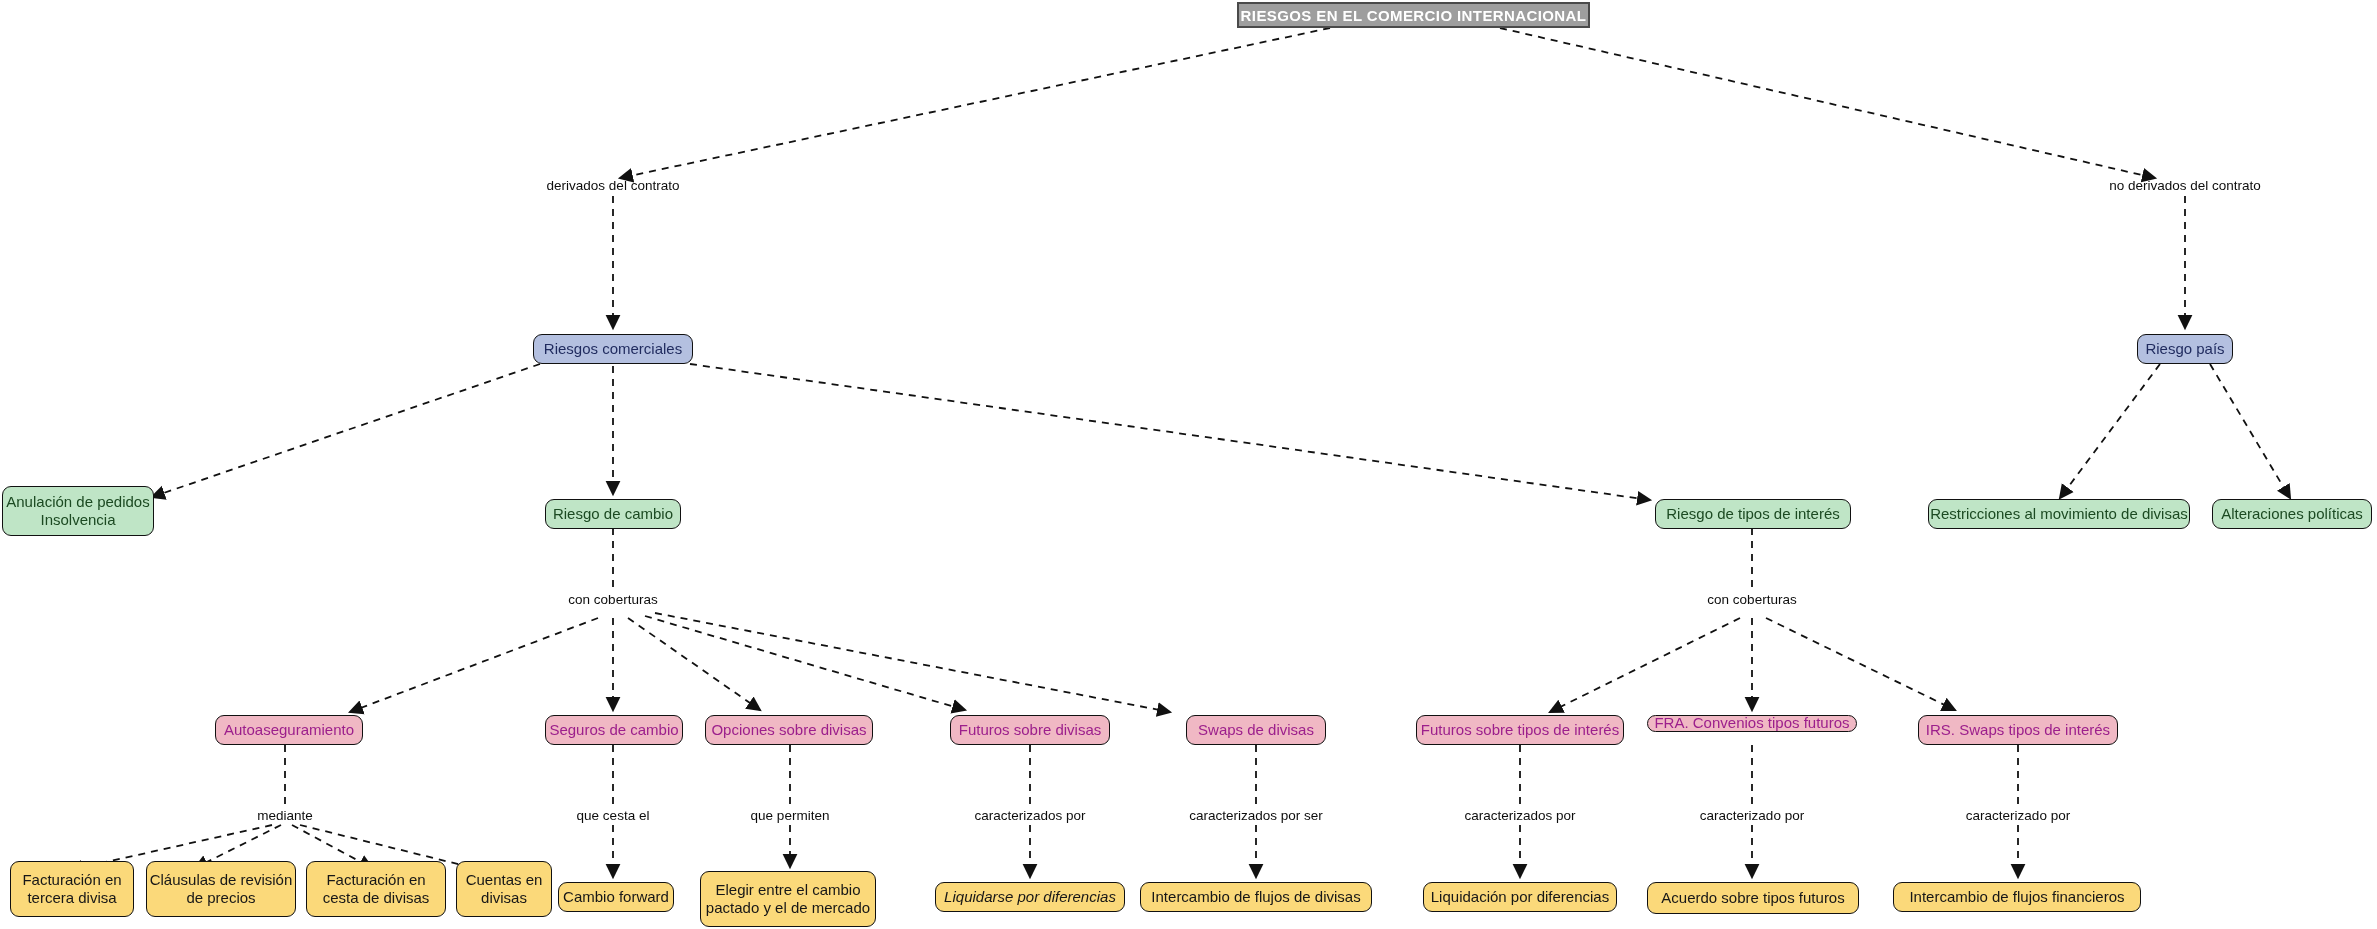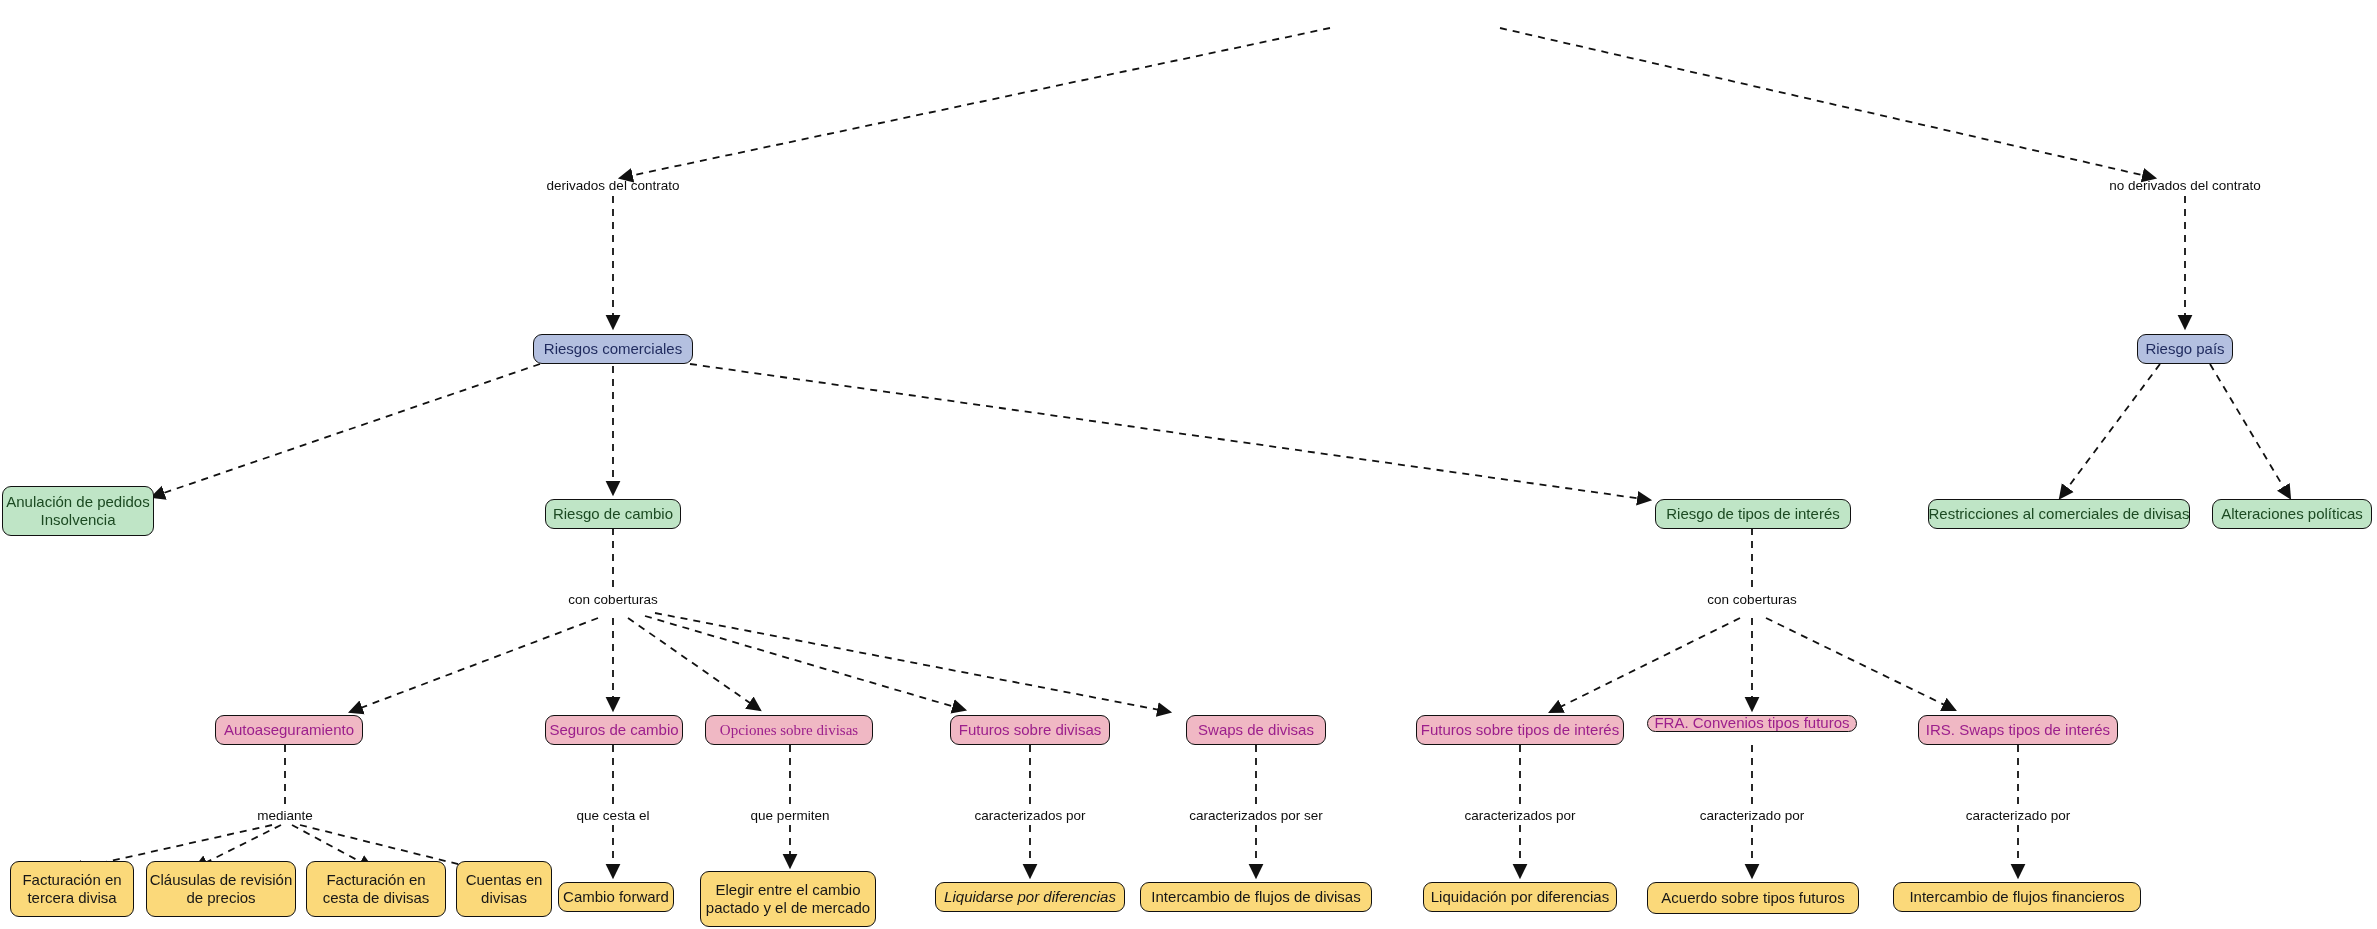--- a/index.html
+++ b/index.html
@@ -154,20 +154,23 @@
       <path d="M1520,825 L1520,877" marker-end="url(#ah)"></path>
 
       <path d="M1752,745 L1752,805"></path>
       <path d="M1752,825 L1752,877" marker-end="url(#ah)"></path>
 
       <path d="M2018,745 L2018,805"></path>
       <path d="M2018,825 L2018,877" marker-end="url(#ah)"></path>
     </g>
   </svg>
 
+  <div class="title-node" style="left:1237px; top:2px; width:353px; height:26px;">
+    <span>RIESGOS EN EL COMERCIO INTERNACIONAL</span>
+  </div>
 
   <div class="edge-label" style="left:613px; top:178px;">
     <span>derivados del contrato</span>
   </div>
   <div class="edge-label" style="left:2185px; top:178px;">
     <span>no derivados del contrato</span>
   </div>
   <div class="edge-label" style="left:613px; top:592px;">
     <span>con coberturas</span>
   </div>
@@ -212,33 +215,33 @@
       <span class="ln">Insolvencia</span>
     </span>
   </div>
   <div class="node n-green" style="left:545px; top:499px; width:136px; height:30px;">
     <span>Riesgo de cambio</span>
   </div>
   <div class="node n-green" style="left:1655px; top:499px; width:196px; height:30px;">
     <span>Riesgo de tipos de interés</span>
   </div>
   <div class="node n-green" style="left:1928px; top:499px; width:262px; height:30px;">
-    <span>Restricciones al comerciales de divisas</span>
+    <span>Restricciones al movimiento de divisas</span>
   </div>
   <div class="node n-green" style="left:2212px; top:499px; width:160px; height:30px;">
     <span>Alteraciones políticas</span>
   </div>
 
   <div class="node n-pink" style="left:215px; top:715px; width:148px; height:30px;">
     <span>Autoaseguramiento</span>
   </div>
   <div class="node n-pink" style="left:545px; top:715px; width:138px; height:30px;">
     <span>Seguros de cambio</span>
   </div>
-  <div class="node n-pink" style="left:705px; top:715px; width:168px; height:30px;font-family:Liberation Serif, serif;">
+  <div class="node n-pink" style="left:705px; top:715px; width:168px; height:30px;">
     <span>Opciones sobre divisas</span>
   </div>
   <div class="node n-pink" style="left:950px; top:715px; width:160px; height:30px;">
     <span>Futuros sobre divisas</span>
   </div>
   <div class="node n-pink" style="left:1186px; top:715px; width:140px; height:30px;">
     <span>Swaps de divisas</span>
   </div>
   <div class="node n-pink" style="left:1416px; top:715px; width:208px; height:30px;">
     <span>Futuros sobre tipos de interés</span>

